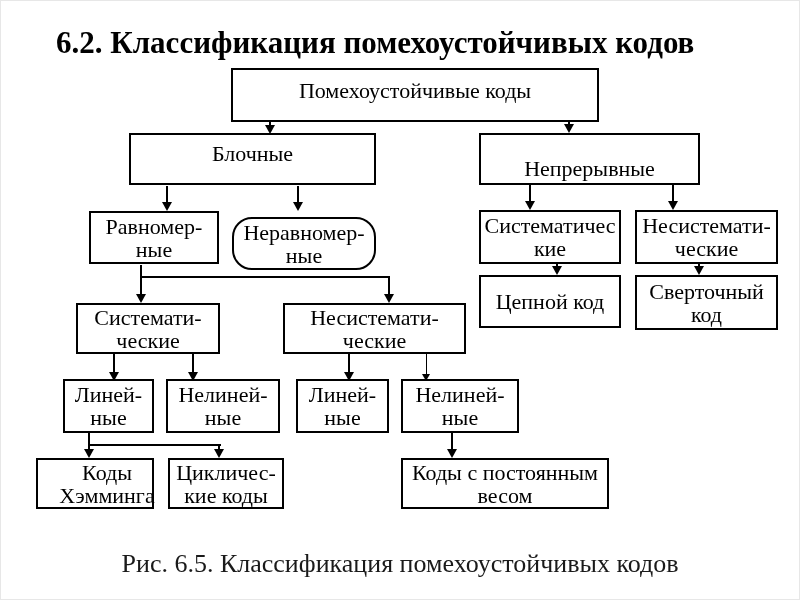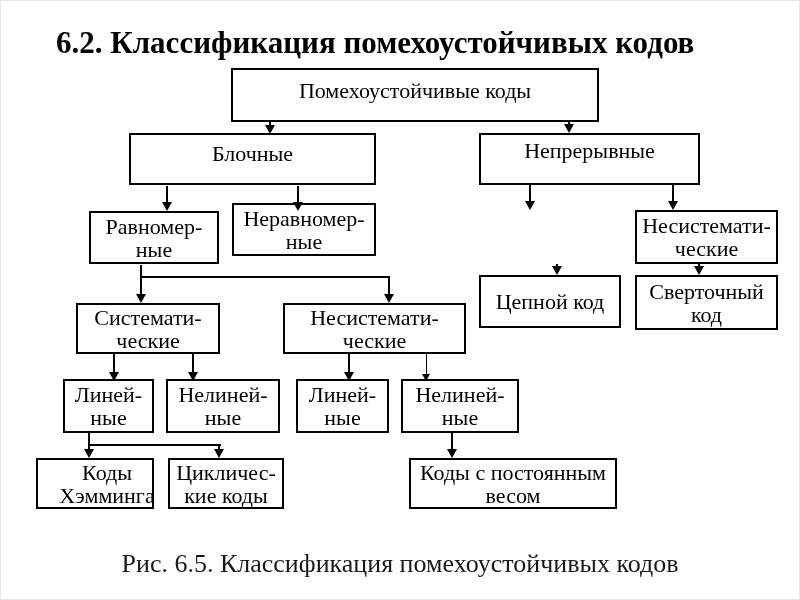--- a/index.html
+++ b/index.html
@@ -43,26 +43,28 @@
 </head>
 <body>
 
 <div class="canvas">
 
   <div class="slide-title">6.2. Классификация помехоустойчивых кодов</div>
 
   <div class="node vtop" style="left:128px; top:132px; width:247px; height:52px; padding-top:7px;">Блочные</div>
 
   <div class="node vtop" style="left:230px; top:67px; width:368px; height:54px; padding-top:9px;">Помехоустойчивые коды</div>
-  <div class="node vtop" style="left:478px; top:132px; width:221px; height:52px; padding-top:4px;">Непрерывные</div>
+  <div class="node vtop" style="left:478px; top:132px; width:221px; height:52px; padding-top:22px;">Непрерывные</div>
 
   <div class="node" style="left:88px;  top:210px; width:130px; height:53px;">Равномер-
 ные</div>
-  <div class="node" style="left:231px; top:202px; width:144px; height:53px;">Неравномер-
+  <div class="node" style="left:231px; top:216px; width:144px; height:53px;border-radius:20px;">Неравномер-
 ные</div>
+  <div class="node" style="left:478px; top:209px; width:142px; height:54px;">Систематичес
+кие</div>
   <div class="node" style="left:634px; top:209px; width:143px; height:54px;">Несистемати-
 ческие</div>
 
   <div class="node" style="left:478px; top:274px; width:142px; height:53px;">Цепной код</div>
   <div class="node" style="left:634px; top:274px; width:143px; height:55px;">Сверточный
 код</div>
 
   <div class="node" style="left:75px;  top:302px; width:144px; height:51px;">Системати-
 ческие</div>
   <div class="node" style="left:282px; top:302px; width:183px; height:51px;">Несистемати-
@@ -74,21 +76,21 @@
 ные</div>
   <div class="node" style="left:295px; top:378px; width:93px;  height:54px;">Линей-
 ные</div>
   <div class="node" style="left:400px; top:378px; width:118px; height:54px;">Нелиней-
 ные</div>
 
   <div class="node" style="left:35px;  top:457px; width:118px; height:51px;padding-left:24px;">Коды
 Хэмминга</div>
   <div class="node" style="left:167px; top:457px; width:116px; height:51px;">Цикличес-
 кие коды</div>
-  <div class="node" style="left:400px; top:457px; width:208px; height:51px;margin-left:8px;">Коды с постоянным
+  <div class="node" style="left:400px; top:457px; width:208px; height:51px;">Коды с постоянным
 весом</div>
 
   <div class="vline" style="left:268px; top:121px; height:5px;"></div>
   <div class="arr" style="left:264px; top:124px;"></div>
   <div class="vline" style="left:567px; top:121px; height:4px;"></div>
   <div class="arr" style="left:563px; top:123px;"></div>
 
   <div class="vline" style="left:165px; top:185px; height:18px;"></div>
   <div class="arr" style="left:161px; top:201px;"></div>
   <div class="vline" style="left:296px; top:185px; height:18px;"></div>

